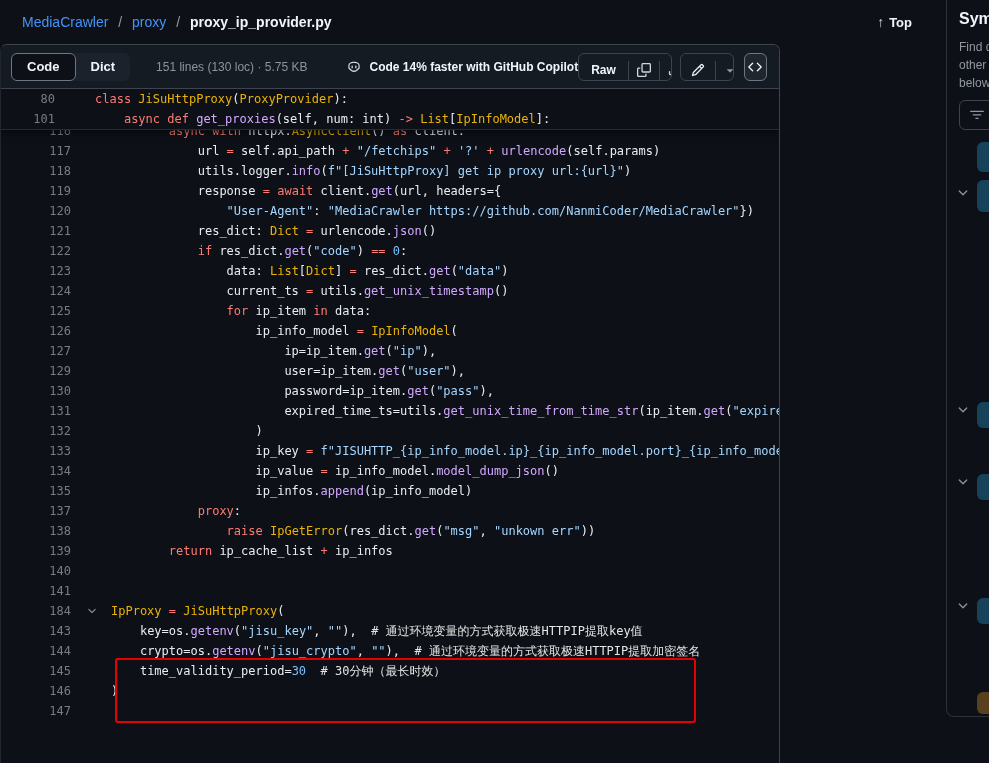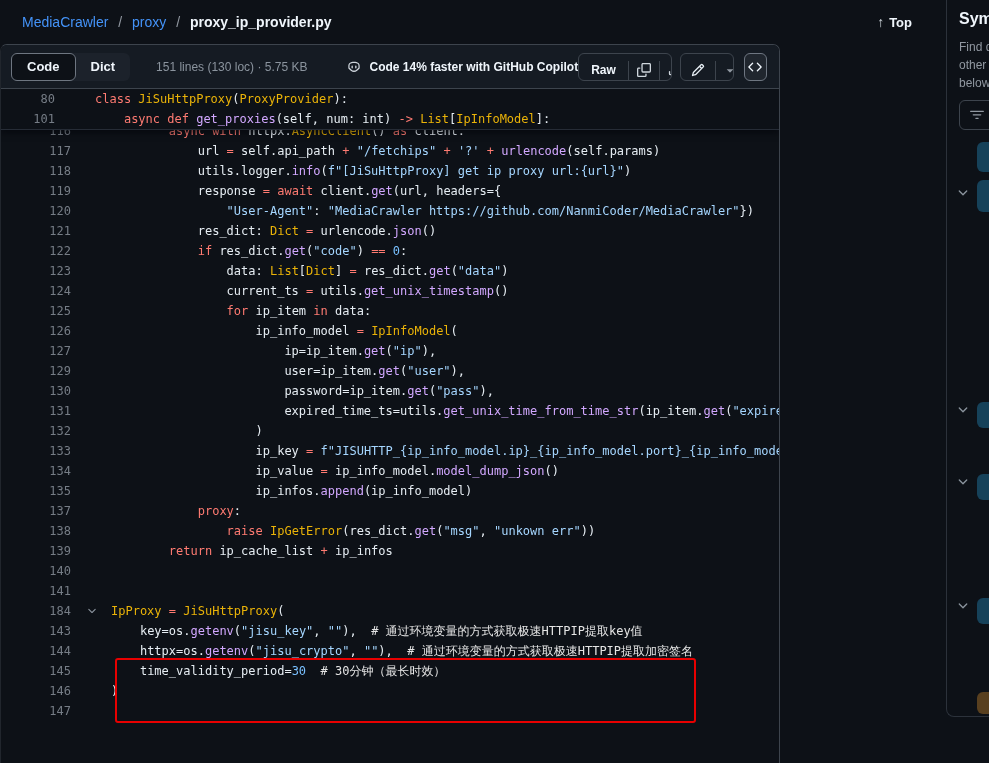--- a/index.html
+++ b/index.html
@@ -179,21 +179,21 @@
           <div class="crow"><span class="ln">138</span><span class="gut"></span><span class="src">                <span class="t-k">raise</span><span class="t-p"> </span><span class="t-e">IpGetError</span><span class="t-p">(res_dict.</span><span class="t-f">get</span><span class="t-p">(</span><span class="t-s">"msg"</span><span class="t-p">, </span><span class="t-s">"unkown err"</span><span class="t-p">))</span></span></div>
           <div class="crow"><span class="ln">139</span><span class="gut"></span><span class="src">        <span class="t-k">return</span><span class="t-p"> ip_cache_list </span><span class="t-o">+</span><span class="t-p"> ip_infos</span></span></div>
           <div class="crow"><span class="ln">140</span><span class="gut"></span><span class="src"></span></div>
           <div class="crow"><span class="ln">141</span><span class="gut"></span><span class="src"></span></div>
           <div class="crow"><span class="ln">184</span><span class="gut">
   <svg viewBox="0 0 16 16" fill="currentColor">
                 <path d="M12.78 5.22a.749.749 0 0 1 0 1.06l-4.25 4.25a.749.749 0 0 1-1.06 0L3.22 6.28a.749.749 0 1 1 1.06-1.06L8 8.94l3.72-3.72a.749.749 0 0 1 1.06 0Z"></path>
               </svg>
 </span><span class="src"><span class="t-e">IpProxy</span><span class="t-p"> </span><span class="t-o">=</span><span class="t-p"> </span><span class="t-e">JiSuHttpProxy</span><span class="t-p">(</span></span></div>
           <div class="crow"><span class="ln">143</span><span class="gut"></span><span class="src">    <span class="t-p">key=os.</span><span class="t-f">getenv</span><span class="t-p">(</span><span class="t-s">"jisu_key"</span><span class="t-p">, </span><span class="t-s">""</span><span class="t-p">),  </span><span class="t-c"># 通过环境变量的方式获取极速HTTPIP提取key值</span></span></div>
-          <div class="crow"><span class="ln">144</span><span class="gut"></span><span class="src">    <span class="t-p">httpx=os.</span><span class="t-f">getenv</span><span class="t-p">(</span><span class="t-s">"jisu_crypto"</span><span class="t-p">, </span><span class="t-s">""</span><span class="t-p">),  </span><span class="t-c"># 通过环境变量的方式获取极速HTTPIP提取加密签名</span></span></div>
+          <div class="crow"><span class="ln">144</span><span class="gut"></span><span class="src">    <span class="t-p">crypto=os.</span><span class="t-f">getenv</span><span class="t-p">(</span><span class="t-s">"jisu_crypto"</span><span class="t-p">, </span><span class="t-s">""</span><span class="t-p">),  </span><span class="t-c"># 通过环境变量的方式获取极速HTTPIP提取加密签名</span></span></div>
           <div class="crow"><span class="ln">145</span><span class="gut"></span><span class="src">    <span class="t-p">time_validity_period=</span><span class="t-n">30</span><span class="t-p">  </span><span class="t-c"># 30分钟（最长时效）</span></span></div>
           <div class="crow"><span class="ln">146</span><span class="gut"></span><span class="src"><span class="t-p">)</span></span></div>
           <div class="crow"><span class="ln">147</span><span class="gut"></span><span class="src"></span></div>
         </div>
       <div class="sticky-lines" id="sticky-lines">
           <div class="crow"><span class="ln">80</span><span class="gut"></span><span class="src"><span class="t-k">class </span><span class="t-e">JiSuHttpProxy</span><span class="t-p">(</span><span class="t-e">ProxyProvider</span><span class="t-p">):</span></span></div>
           <div class="crow"><span class="ln">101</span><span class="gut"></span><span class="src">    <span class="t-k">async def </span><span class="t-f">get_proxies</span><span class="t-p">(self, num: int) </span><span class="t-o">-&gt;</span><span class="t-p"> </span><span class="t-e">List</span><span class="t-p">[</span><span class="t-e">IpInfoModel</span><span class="t-p">]:</span></span></div>
         </div>
       <div class="annotation-box"></div>
     </div>

